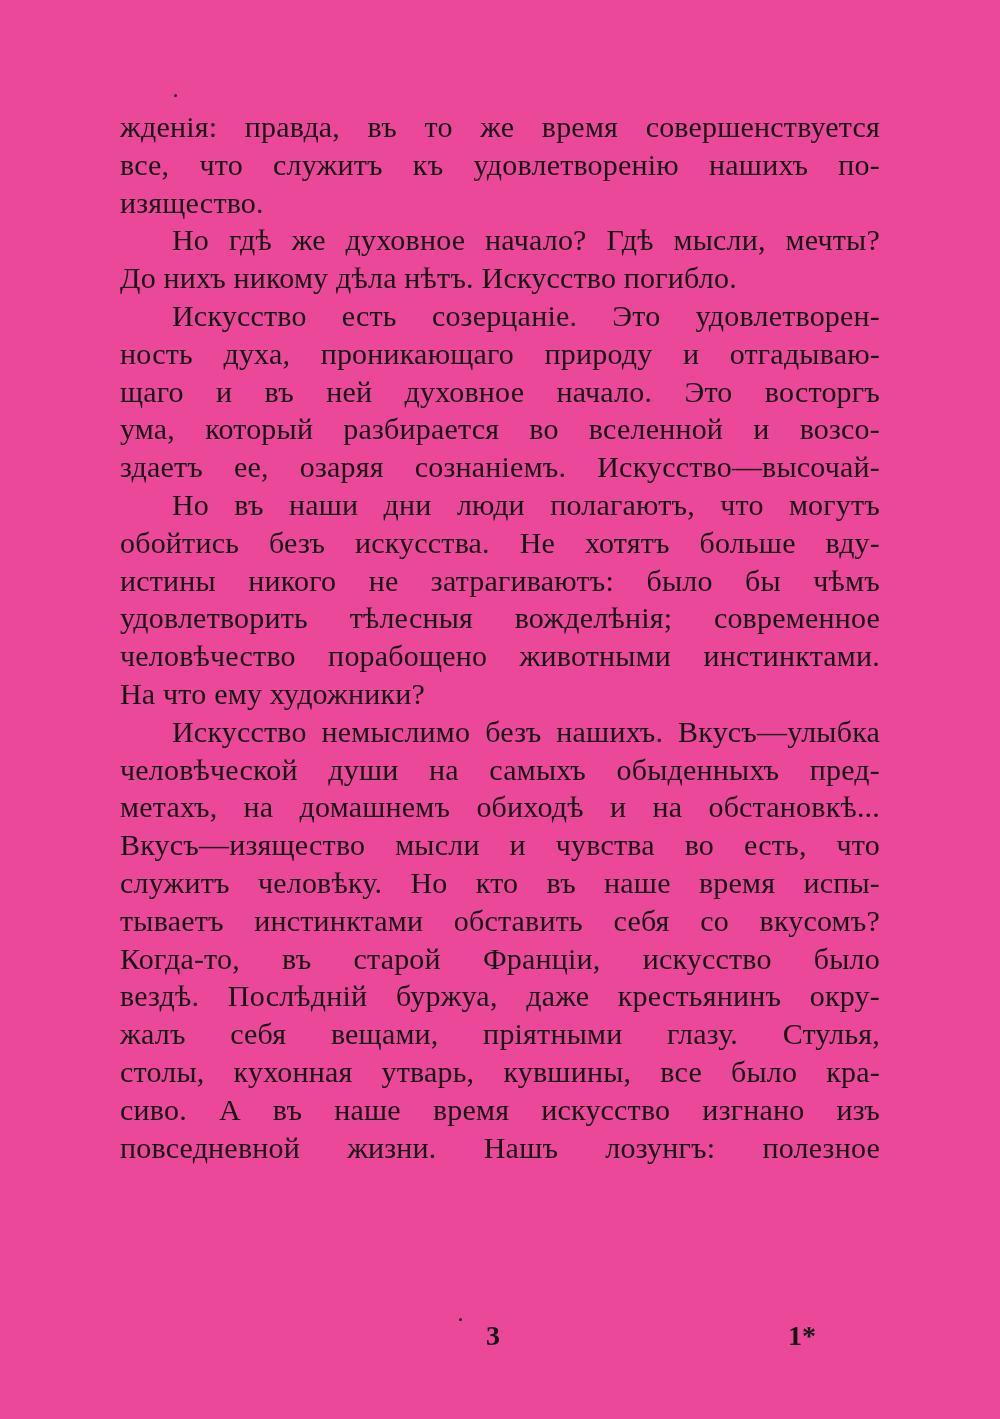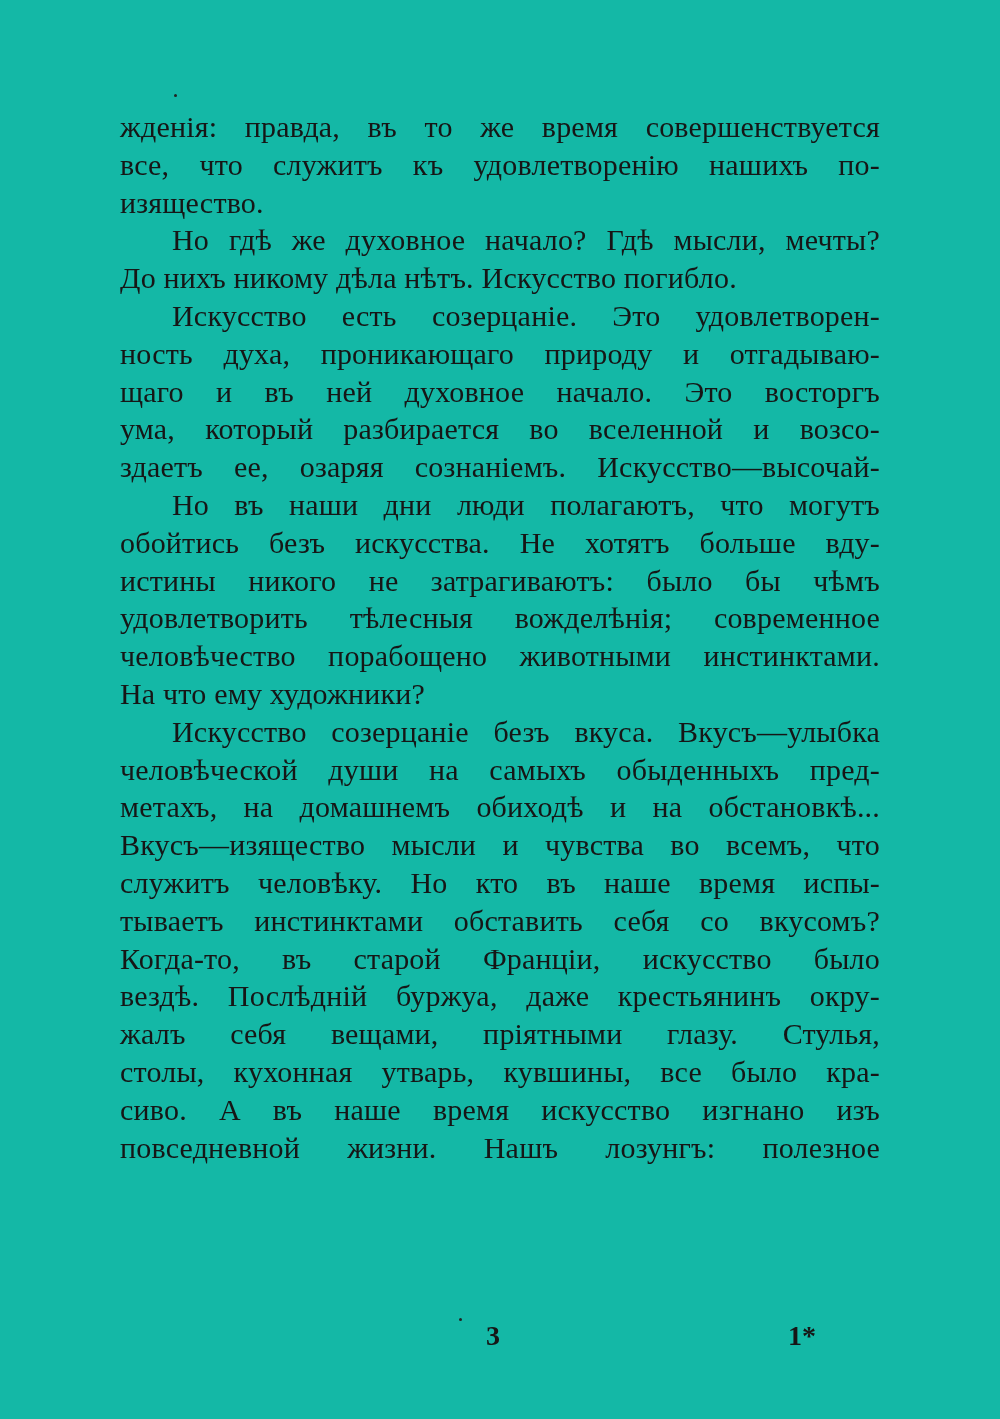--- a/index.html
+++ b/index.html
@@ -14,21 +14,21 @@
       overflow: hidden;
       font-family: "Liberation Serif", "DejaVu Serif", serif;
       color: #161616;
     }
     .page {
       position: absolute;
       left: 0;
       top: 0;
       width: 1000px;
       height: 1419px;
-      background: #14b8a6;
+      background: #ec4899;
     }
     .speck {
       position: absolute;
       width: 3px;
       height: 3px;
       background: #222;
       border-radius: 50%;
     }
     .text-block {
       position: absolute;
@@ -94,24 +94,24 @@
     <div class="line">ума, который разбирается во вселенной и возсо-</div>
     <div class="line">здаетъ ее, озаряя сознаніемъ. Искусство—высочай-</div>
 
     <div class="line indent">Но въ наши дни люди полагаютъ, что могутъ</div>
     <div class="line">обойтись безъ искусства. Не хотятъ больше вду-</div>
     <div class="line">истины никого не затрагиваютъ: было бы чѣмъ</div>
     <div class="line">удовлетворить тѣлесныя вожделѣнія; современное</div>
     <div class="line">человѣчество порабощено животными инстинктами.</div>
     <div class="line last">На что ему художники?</div>
 
-    <div class="line indent">Искусство созерцаніе безъ вкуса. Вкусъ—улыбка</div>
+    <div class="line indent">Искусство немыслимо безъ нашихъ. Вкусъ—улыбка</div>
     <div class="line">человѣческой души на самыхъ обыденныхъ пред-</div>
     <div class="line">метахъ, на домашнемъ обиходѣ и на обстановкѣ...</div>
-    <div class="line">Вкусъ—изящество мысли и чувства во всемъ, что</div>
+    <div class="line">Вкусъ—изящество мысли и чувства во есть, что</div>
     <div class="line">служитъ человѣку. Но кто въ наше время испы-</div>
     <div class="line">тываетъ инстинктами обставить себя со вкусомъ?</div>
     <div class="line">Когда-то, въ старой Франціи, искусство было</div>
     <div class="line">вездѣ. Послѣдній буржуа, даже крестьянинъ окру-</div>
     <div class="line">жалъ себя вещами, пріятными глазу. Стулья,</div>
     <div class="line">столы, кухонная утварь, кувшины, все было кра-</div>
     <div class="line">сиво. А въ наше время искусство изгнано изъ</div>
     <div class="line">повседневной жизни. Нашъ лозунгъ: полезное</div>
   </div>
 

